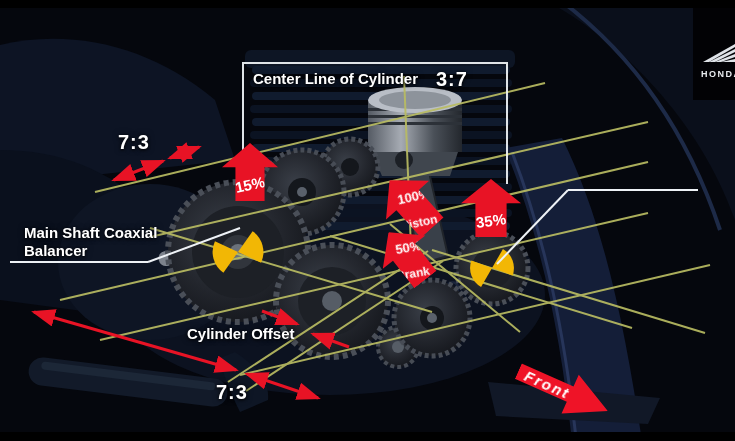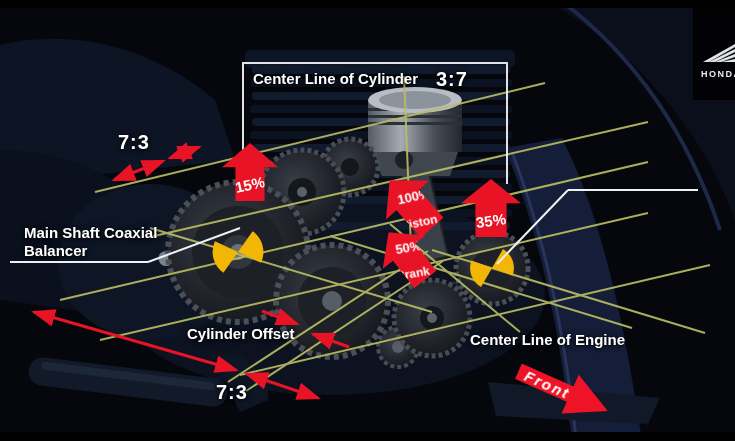--- a/index.html
+++ b/index.html
@@ -223,21 +223,20 @@
       <span style="font-size:12px;">Crank</span>
     </span>
   </div>
 
   <div class="lbl ratio" style="left:118px;top:130px;">7:3</div>
   <div class="lbl" style="left:24px;top:224px;">
     <span>Main Shaft Coaxial</span><br>
     <span>Balancer</span>
   </div>
   <div class="lbl" style="left:176px;top:325px;margin-left:11px;">Cylinder Offset</div>
-  <div class="lbl" style="left:470px;top:331px;">Center Line of Engine</div>
   <div class="lbl ratio" style="left:216px;top:380px;">7:3</div>
 
   <div class="front-arrow">
     <span>Front</span>
   </div>
 
   <div class="brand">
     <svg width="34" height="22" viewBox="0 0 34 22">
       <path d="M2,20 L34,2 L34,5 L8,20 Z" fill="#dfe3e8"></path>
       <path d="M8,20 L34,7 L34,10 L14,20 Z" fill="#dfe3e8"></path>

